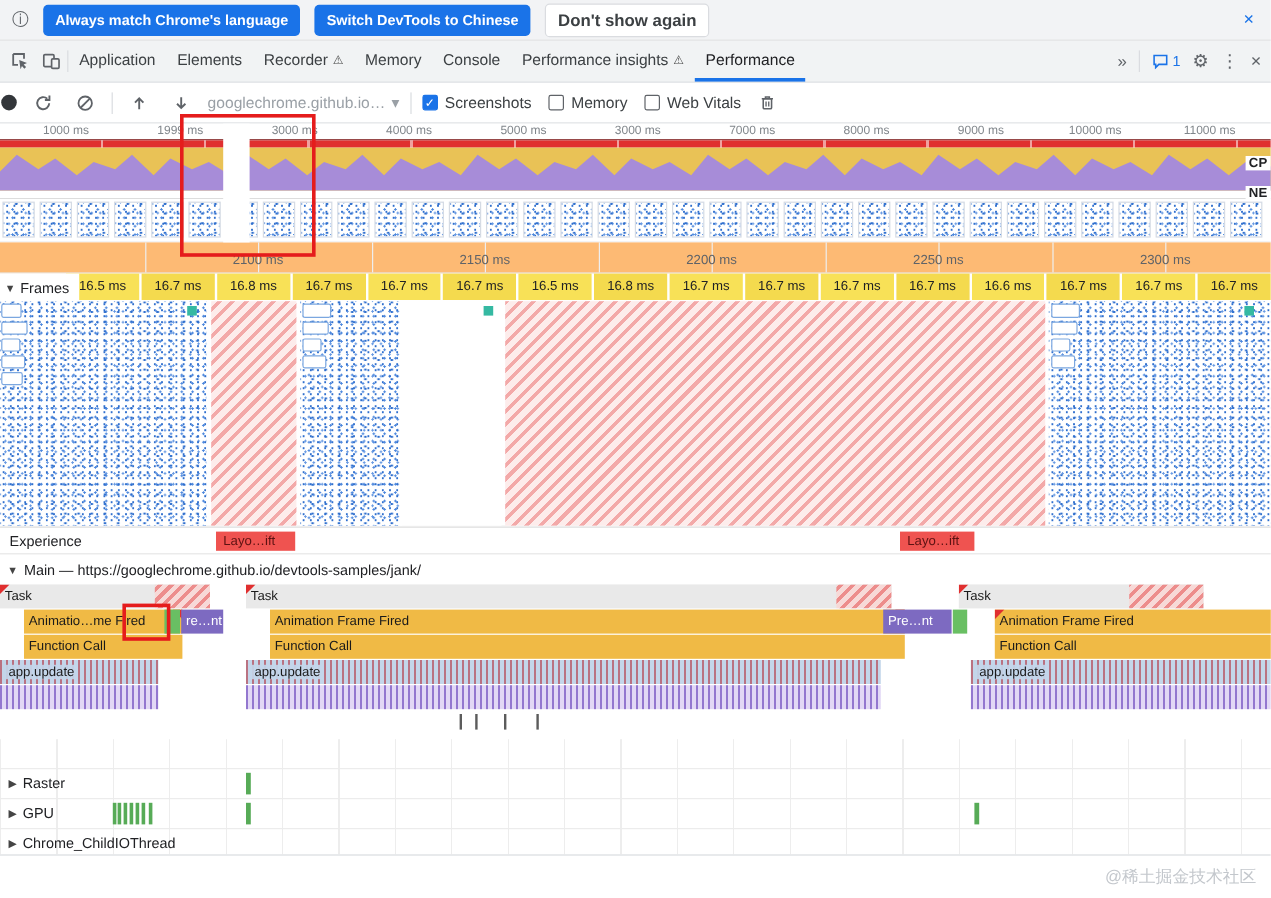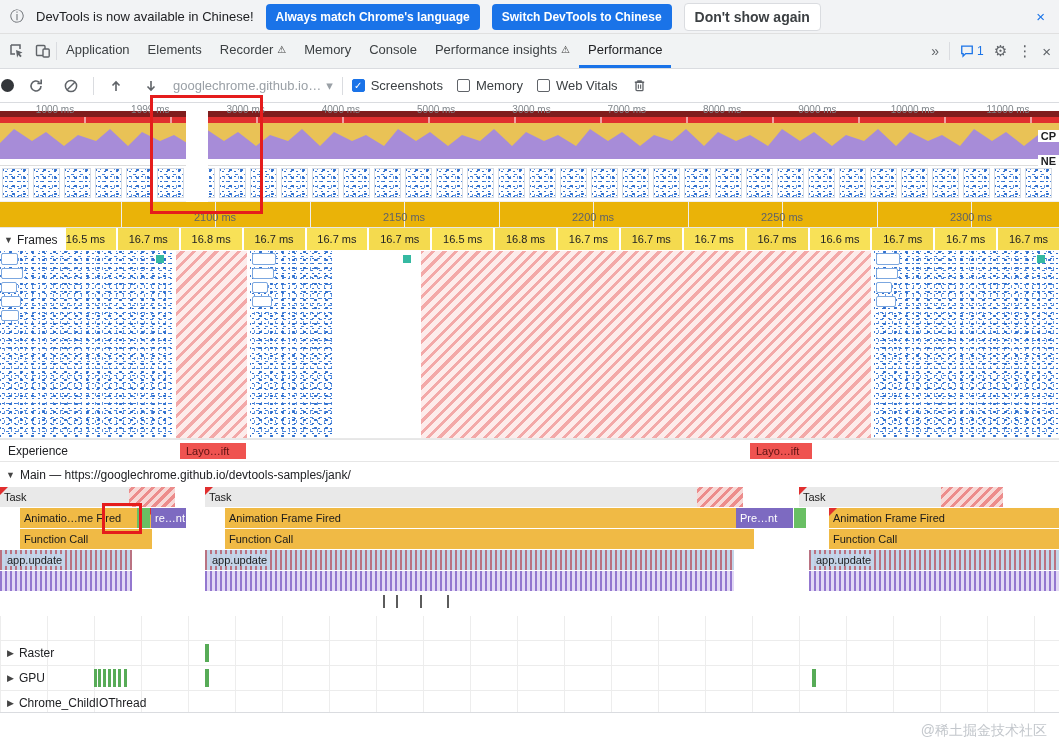--- a/index.html
+++ b/index.html
@@ -32,21 +32,21 @@
   #toolbar{position:absolute;top:69px;left:0;right:0;height:34px;background:#fff;border-bottom:1px solid #dadce0;display:flex;align-items:center;gap:9px;padding:0 1px;font-size:13px;}
   .rec{width:13px;height:13px;border-radius:50%;background:#33363a;flex:0 0 auto;cursor:pointer;}
   .pagesel{display:flex;align-items:center;gap:5px;color:#9aa0a6;cursor:pointer;}
   #checkboxes{display:flex;align-items:center;gap:14px;}
   .cb{display:flex;align-items:center;gap:6px;cursor:pointer;color:#3c4043;}
   .cbbox{width:13px;height:13px;border:1px solid #5f6368;border-radius:2px;background:#fff;display:flex;align-items:center;justify-content:center;font-size:10px;color:#fff;}
   .cbbox.on{background:#1a73e8;border-color:#1a73e8;}
 
   
   #overview{position:absolute;top:103px;left:0;right:0;height:63px;background:#fff;}
-  #ov-ruler{position:absolute;left:0;right:0;top:0;height:14px;border-bottom:6px solid #7f1d1d;}
+  #ov-ruler{position:absolute;left:0;right:0;top:0;height:14px;border-bottom:1px solid #7f1d1d;}
   .ovtick{position:absolute;top:1px;transform:translateX(-50%);font-size:10px;color:#80868b;white-space:nowrap;}
   #ov-redbar{position:absolute;left:0;right:0;top:14px;height:6px;background:repeating-linear-gradient(90deg,#e02f2f 0 84px,#f0a0a0 84px 86px);}
   #ov-cpu{position:absolute;left:0;right:0;top:20px;height:36px;background:#e9c256;}
   #ov-cpu svg{display:block;width:100%;height:100%;}
   #ov-net{position:absolute;left:0;right:0;top:56px;height:7px;background:#fff;border-bottom:1px solid #ddd;}
   .ovchip{position:absolute;background:#fff;font-size:11px;font-weight:bold;color:#202124;padding:0 3px;z-index:6;}
   #chip-cpu{right:0;top:27px;}
   #chip-net{right:0;top:52px;}
   #ov-gap{position:absolute;left:186px;top:0;width:22px;height:99px;background:#fff;z-index:5;}
 
@@ -56,21 +56,21 @@
 
   .noise{background-color:#fff;background-image:
     radial-gradient(#2f6fce 1px, rgba(0,0,0,0) 1.15px),
     radial-gradient(#4a86dd 1px, rgba(0,0,0,0) 1.1px),
     radial-gradient(#2f6fce 1.2px, rgba(0,0,0,0) 1.35px),
     radial-gradient(#6598e2 0.9px, rgba(0,0,0,0) 1px);
     background-size:6px 5px,9px 7px,11px 8px,7px 9px;
     background-position:0 0,3px 2px,5px 5px,1px 4px;}
 
   
-  #timeruler{position:absolute;top:202px;left:0;right:0;height:26px;background:#eab308;border-bottom:1px solid #e6e6e6;}
+  #timeruler{position:absolute;top:202px;left:0;right:0;height:26px;background:#fdba74;border-bottom:1px solid #e6e6e6;}
   .trline{position:absolute;top:0;bottom:0;width:1px;background:#eeeeee;}
   .trtick{position:absolute;bottom:4px;transform:translateX(-50%);font-size:11px;color:#5f6368;white-space:nowrap;}
 
   
   #framesrow{position:absolute;top:228px;left:0;right:0;height:23px;background:#fff;}
   #framecells{position:absolute;left:55px;right:0;top:0;bottom:1px;display:flex;gap:2px;}
   .fcell{flex:1;background:#f8e157;display:flex;align-items:center;justify-content:center;font-size:11px;color:#202124;white-space:nowrap;overflow:hidden;cursor:pointer;}
   .fcell:nth-child(even){background:#f4da4e;}
   #frameslabel{position:absolute;left:0;top:0;bottom:0;background:#fff;display:flex;align-items:center;gap:4px;padding:0 8px 0 4px;font-size:12px;color:#202124;z-index:2;cursor:pointer;}
   #frameslabel .arr{font-size:9px;color:#444;}
@@ -125,21 +125,20 @@
   #ann1{left:150px;top:95px;width:113px;height:119px;}
   #ann2{left:102px;top:503px;width:40px;height:31px;}
 
   svg{display:block;}
 </style>
 </head>
 <body>
 
 <div id="banner">
   <span class="binfo">ⓘ</span>
-  <span class="banner-msg">DevTools is now available in Chinese!</span>
   <button class="btn-blue">Always match Chrome's language</button>
   <button class="btn-blue">Switch DevTools to Chinese</button>
   <button class="btn-white">Don't show again</button>
   <span id="banner-close">×</span>
 </div>
 
 <div id="tabbar">
   <span class="ticon">
     <svg width="16" height="16" viewBox="0 0 16 16">
         <path d="M2 2h9v4M2 2v9h4" fill="none" stroke="#5f6368" stroke-width="1.5"></path>

